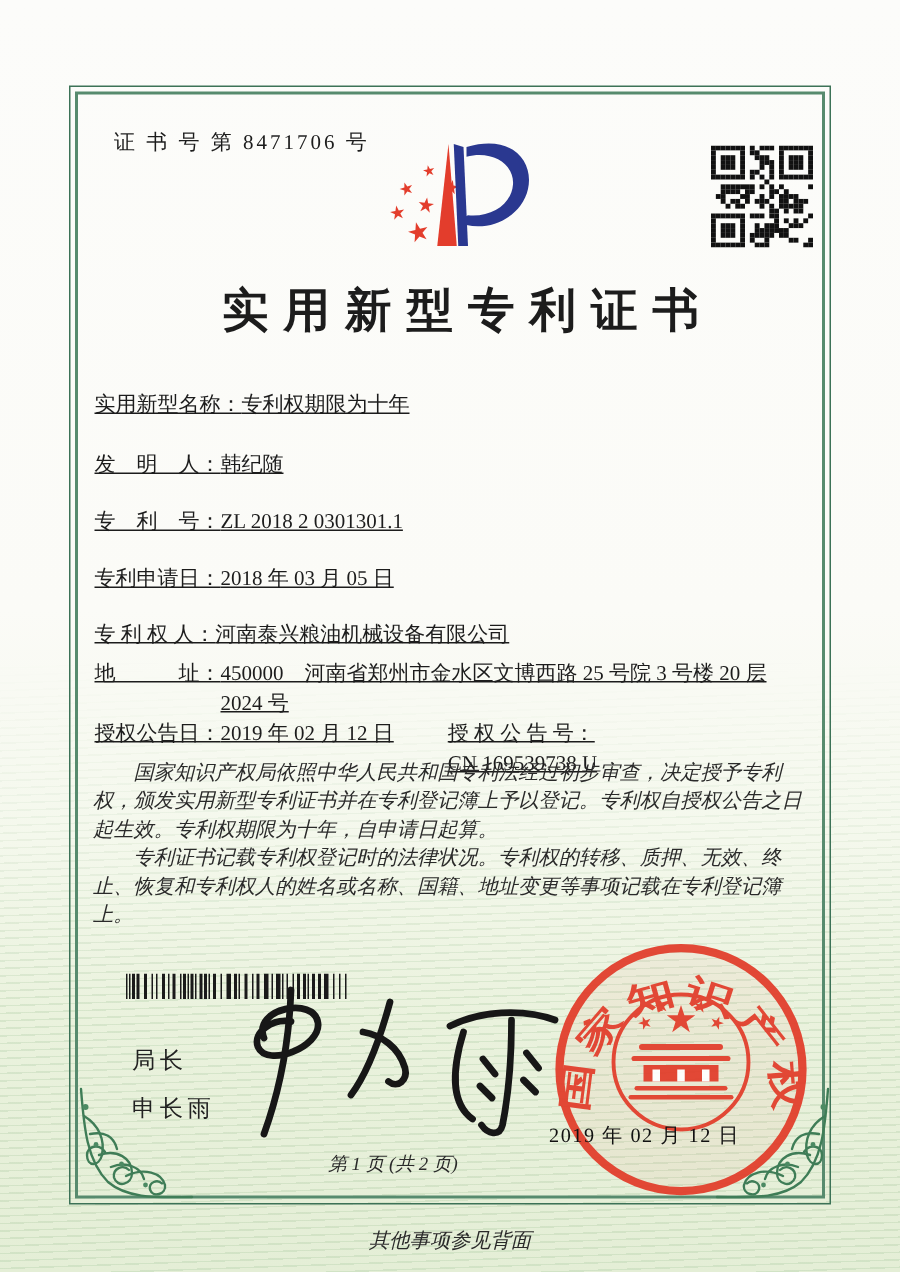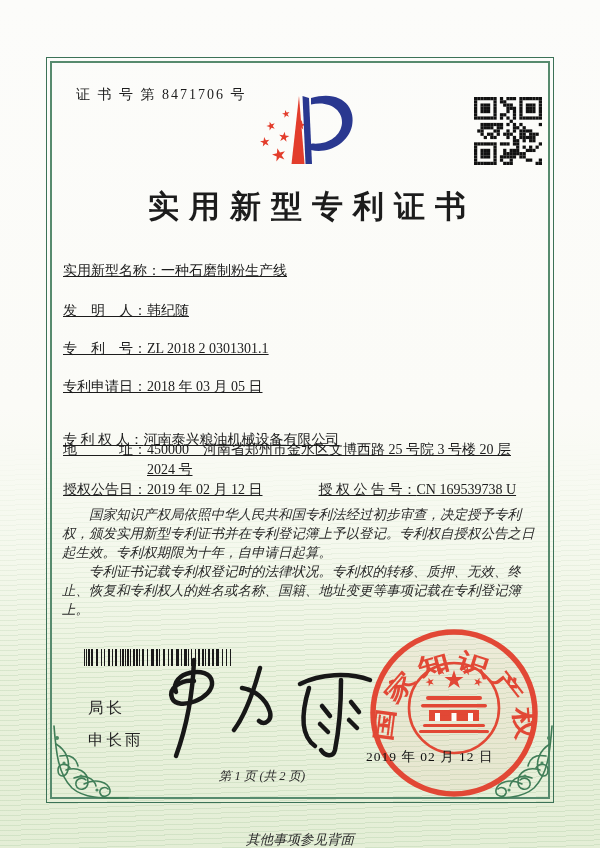--- a/index.html
+++ b/index.html
@@ -23,34 +23,34 @@
   .corner.bl{left:50px;bottom:46px;}
   .corner.br{right:44px;bottom:46px;transform:scaleX(-1);}
   .cert-no{position:absolute;left:76px;top:86px;font-size:14px;letter-spacing:2px;}
   .logo{position:absolute;left:252px;top:84px;}
   .qr{position:absolute;left:474px;top:97px;width:68px;height:68px;}
   .title{position:absolute;left:0;top:186px;width:600px;text-align:center;
     font-size:31px;font-weight:700;letter-spacing:10px;padding-left:12px;}
   .field-row{position:absolute;left:63px;width:480px;display:flex;font-size:14px;line-height:20px;text-decoration:underline;}
   .flabel{flex:0 0 auto;white-space:nowrap;}
   .fvalue{flex:0 0 auto;max-width:384px;}
-  .pair2{margin-left:56px;display:flex;}
+  .pair2{margin-left:36px;display:flex;flex-direction:column;}
   .paras{position:absolute;left:62px;top:505px;width:481px;
     font-style:italic;font-size:13.5px;line-height:19px;color:#2a2a2a;}
   .paras p{margin:0;text-indent:2em;}
   .barcode{position:absolute;left:84px;top:649px;}
   .director{position:absolute;left:88px;top:692px;font-family:"Liberation Sans","DejaVu Sans",sans-serif;
     font-size:15.5px;letter-spacing:3px;line-height:32px;color:#222;}
   .signature{position:absolute;left:148px;top:652px;}
   .seal{position:absolute;left:365px;top:624px;}
   .seal-date{position:absolute;left:366px;top:748px;font-size:13.5px;letter-spacing:1px;color:#111;z-index:5;}
   .page-no{position:absolute;left:0;top:768px;width:524px;text-align:center;
     font-style:italic;font-size:12.5px;color:#2a2a2a;}
   .back-note{position:absolute;left:0;top:818px;width:600px;text-align:center;
-    font-style:italic;font-size:13.5px;color:#2a2a2a;margin-top:13px;}
+    font-style:italic;font-size:13.5px;color:#2a2a2a;}
 </style>
 </head>
 <body>
 
 <div class="page">
 
   <div class="texture"></div>
 
   <div class="frame-outer">
     <div class="frame-inner"></div>
@@ -328,35 +328,35 @@
         <rect x="32" y="64" width="3.2" height="3.2"></rect>
         <rect x="35.2" y="64" width="3.2" height="3.2"></rect>
         <rect x="60.800000000000004" y="64" width="3.2" height="3.2"></rect>
         <rect x="64" y="64" width="3.2" height="3.2"></rect>
       </svg></div>
 
   <div class="title">实用新型专利证书</div>
 
   <div class="field-row" style="top:261px">
     <span class="flabel">实用新型名称：</span>
-    <span class="fvalue">一种石磨制粉生产线</span>
+    <span class="fvalue">专利权期限为十年</span>
   </div>
   <div class="field-row" style="top:301px">
     <span class="flabel">发　明　人：</span>
     <span class="fvalue">韩纪随</span>
   </div>
   <div class="field-row" style="top:339px">
     <span class="flabel">专　利　号：</span>
     <span class="fvalue">ZL 2018 2 0301301.1</span>
   </div>
   <div class="field-row" style="top:377px">
     <span class="flabel">专利申请日：</span>
     <span class="fvalue">2018 年 03 月 05 日</span>
   </div>
-  <div class="field-row" style="top:430px">
+  <div class="field-row" style="top:414px">
     <span class="flabel">专 利 权 人：</span>
     <span class="fvalue">河南泰兴粮油机械设备有限公司</span>
   </div>
   <div class="field-row" style="top:440px">
     <span class="flabel">地　　　址：</span>
     <span class="fvalue">450000　河南省郑州市金水区文博西路 25 号院 3 号楼 20 层 2024 号</span>
   </div>
   <div class="field-row" style="top:480px">
     <span class="flabel">授权公告日：</span>
     <span class="fvalue">2019 年 02 月 12 日</span>

